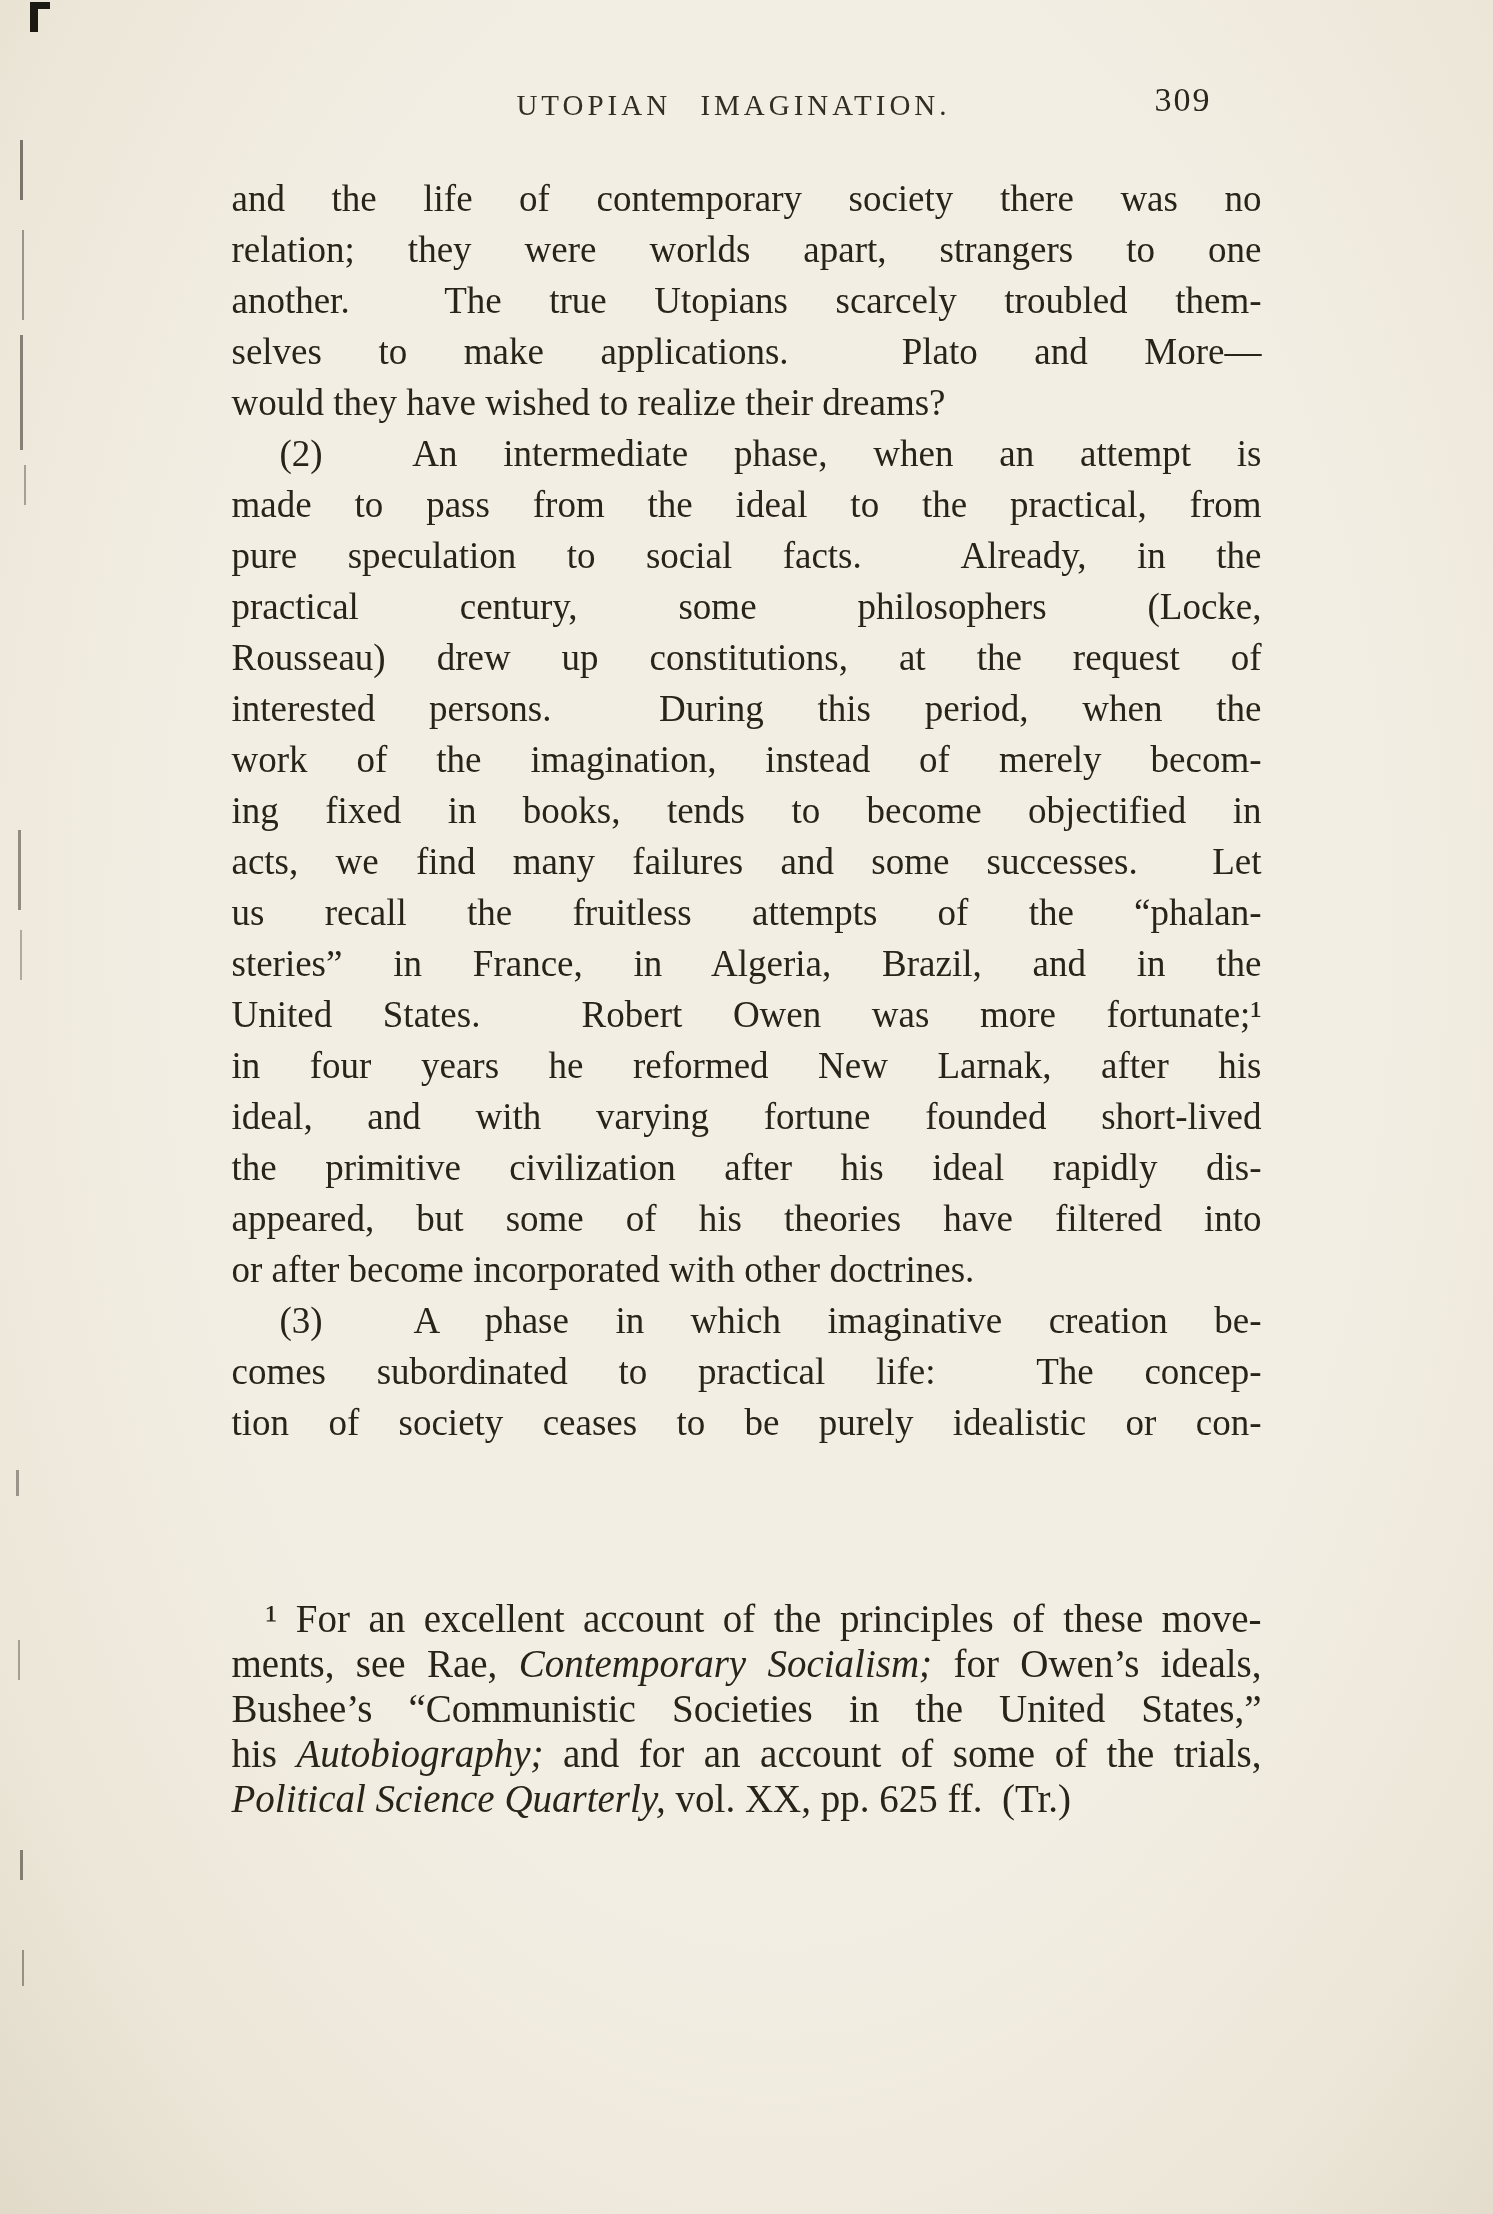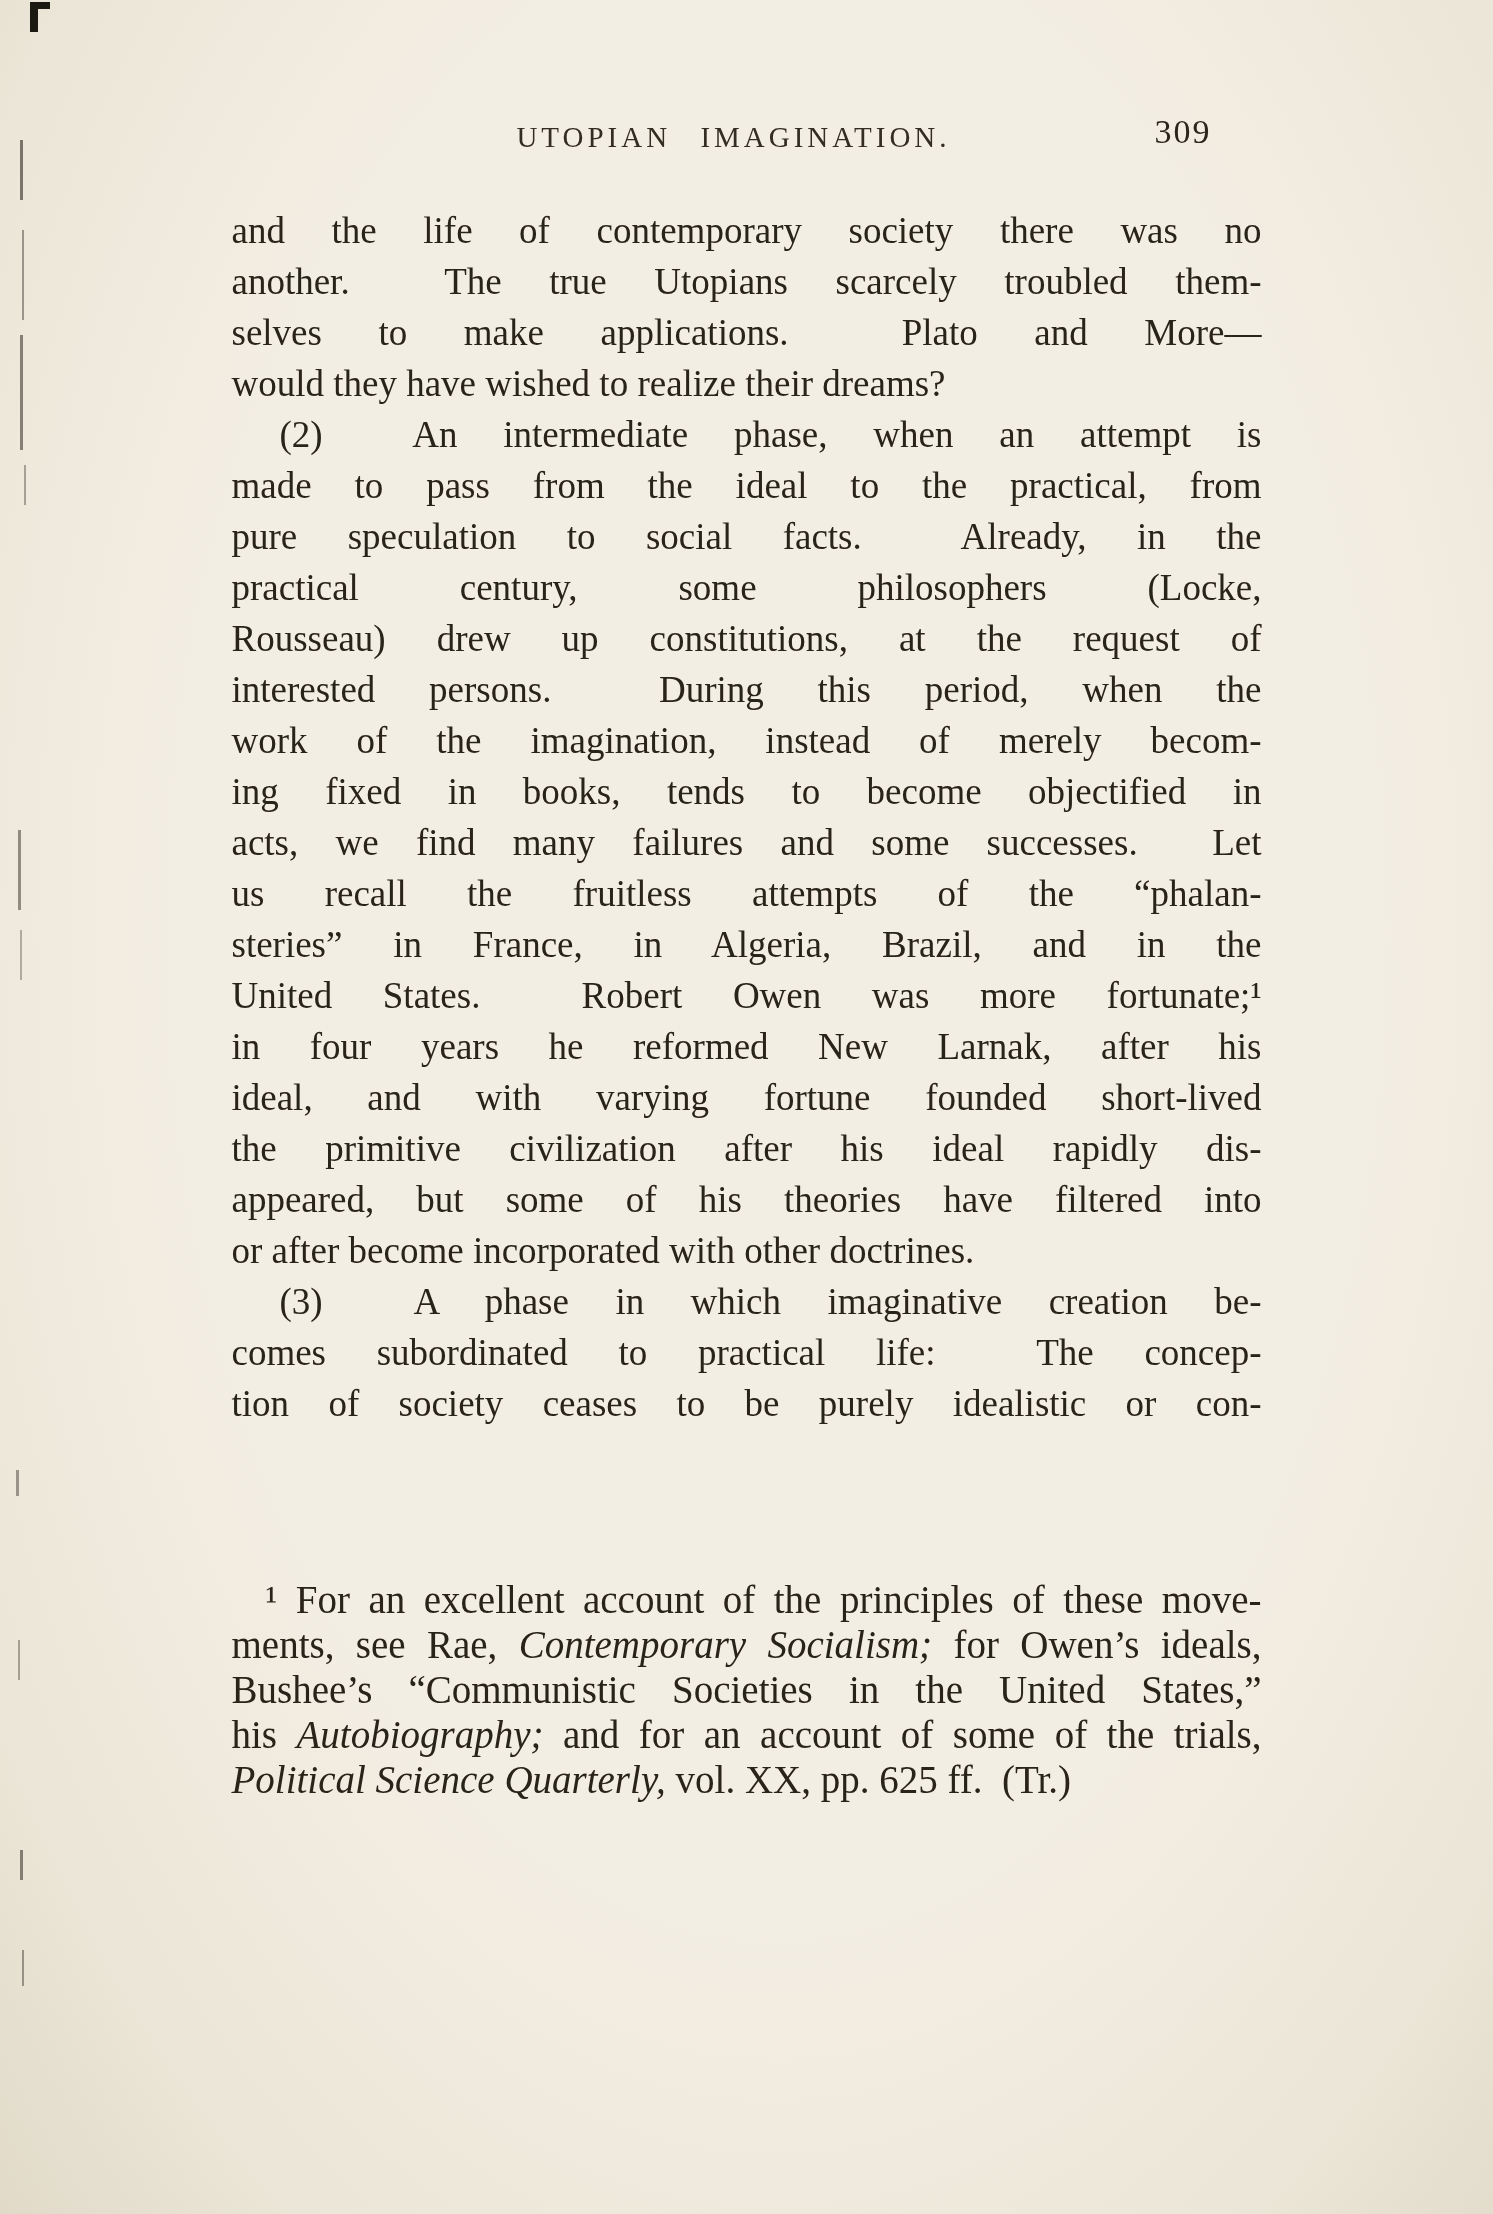--- a/index.html
+++ b/index.html
@@ -11,21 +11,21 @@
   .page {
     position: relative;
     width: 1493px; height: 2214px;
     background: radial-gradient(ellipse at 52% 42%, #f3eee3 55%, #ece6d8 82%, #e1dac9 100%);
     overflow: hidden;
     color: #2b261d;
   }
   .content {
     width: 1030px;
     margin: 0 auto;
-    padding-top: 113px;
+    padding-top: 81px;
   }
   .header { position: relative; height: 52px; margin-bottom: 40px; }
   .running-title {
     position: absolute; left: 50%; top: 8px;
     transform: translateX(-53%);
     font-size: 29px; letter-spacing: 4px; word-spacing: 18px;
     color: #332d22;
   }
   .page-number {
     position: absolute; right: 50px; top: 0;
@@ -72,20 +72,21 @@
   <div class="content">
 
     <div class="header">
       <span class="running-title">UTOPIAN IMAGINATION.</span>
       <span class="page-number">309</span>
     </div>
 
     <div class="body-text" id="body-text">
         <div class="paragraph">
           <div class="line">and the life of contemporary society there was no</div>
+          <div class="line">relation; they were worlds apart, strangers to one</div>
           <div class="line">another.&nbsp; The true Utopians scarcely troubled them-</div>
           <div class="line">selves to make applications.&nbsp; Plato and More—</div>
           <div class="line para-end">would they have wished to realize their dreams?</div>
         </div>
         <div class="paragraph">
           <div class="line indent">(2)&nbsp; An intermediate phase, when an attempt is</div>
           <div class="line">made to pass from the ideal to the practical, from</div>
           <div class="line">pure speculation to social facts.&nbsp; Already, in the</div>
           <div class="line">practical century, some philosophers (Locke,</div>
           <div class="line">Rousseau) drew up constitutions, at the request of</div>

